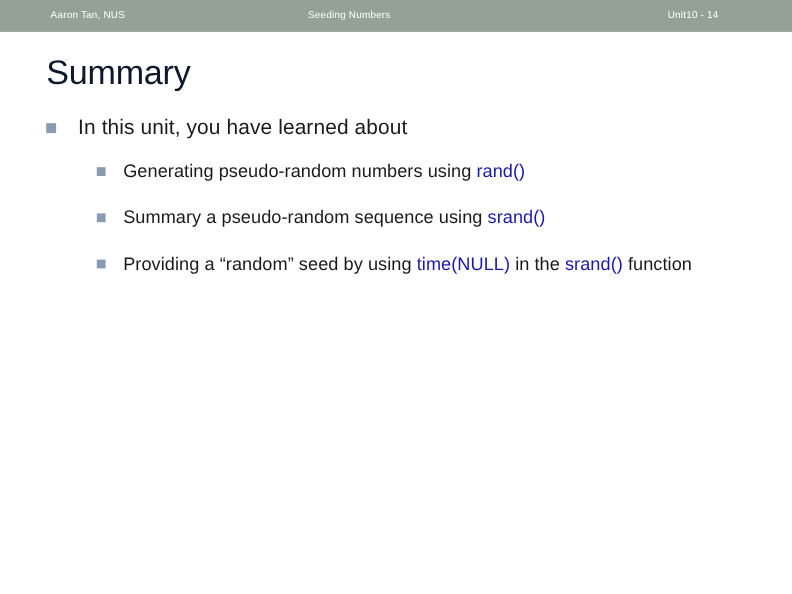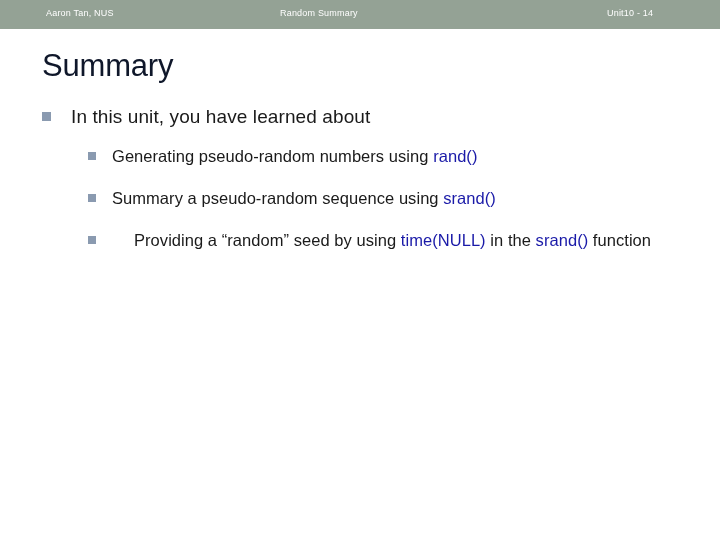--- a/index.html
+++ b/index.html
@@ -92,21 +92,21 @@
   
   .l2-group {
     margin-left: 46px;
     margin-top: 3px;
   }
   .l2-row {
     display: flex;
     align-items: flex-start;
     margin-bottom: 18px;
   }
-  .l2-row:last-child { margin-bottom: 0; gap: 22px; }
+  .l2-row:last-child { margin-bottom: 0; }
   .l2-marker {
     flex: 0 0 auto;
     width: 8px;
     height: 8px;
     background: #8a9ab0;
     margin-top: 8px;
     margin-right: 16px;
   }
   .l2-text {
     font-size: 16.5px;
@@ -121,21 +121,21 @@
     color: #1a1aa8;
   }
 </style>
 </head>
 <body>
 
 <div class="slide">
 
   <div class="header-band">
     <div class="header-text header-left">Aaron Tan, NUS</div>
-    <div class="header-text header-center">Random Summary</div>
+    <div class="header-text header-center">Seeding Numbers</div>
     <div class="header-text header-right">Unit10 - 14</div>
   </div>
 
   <div class="slide-title">Summary</div>
 
   <div class="content">
 
     <div class="l1-row">
       <span class="l1-marker"></span>
       <span class="l1-text">In this unit, you have learned about</span>

